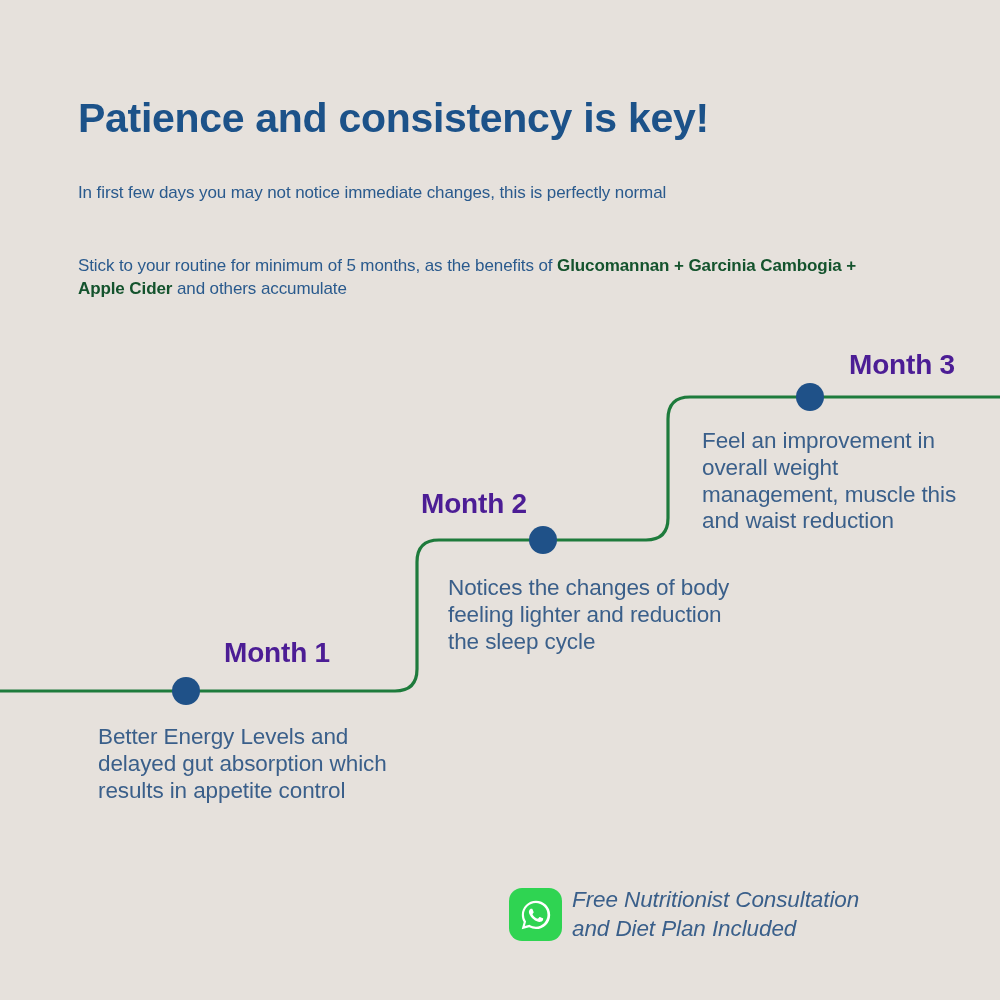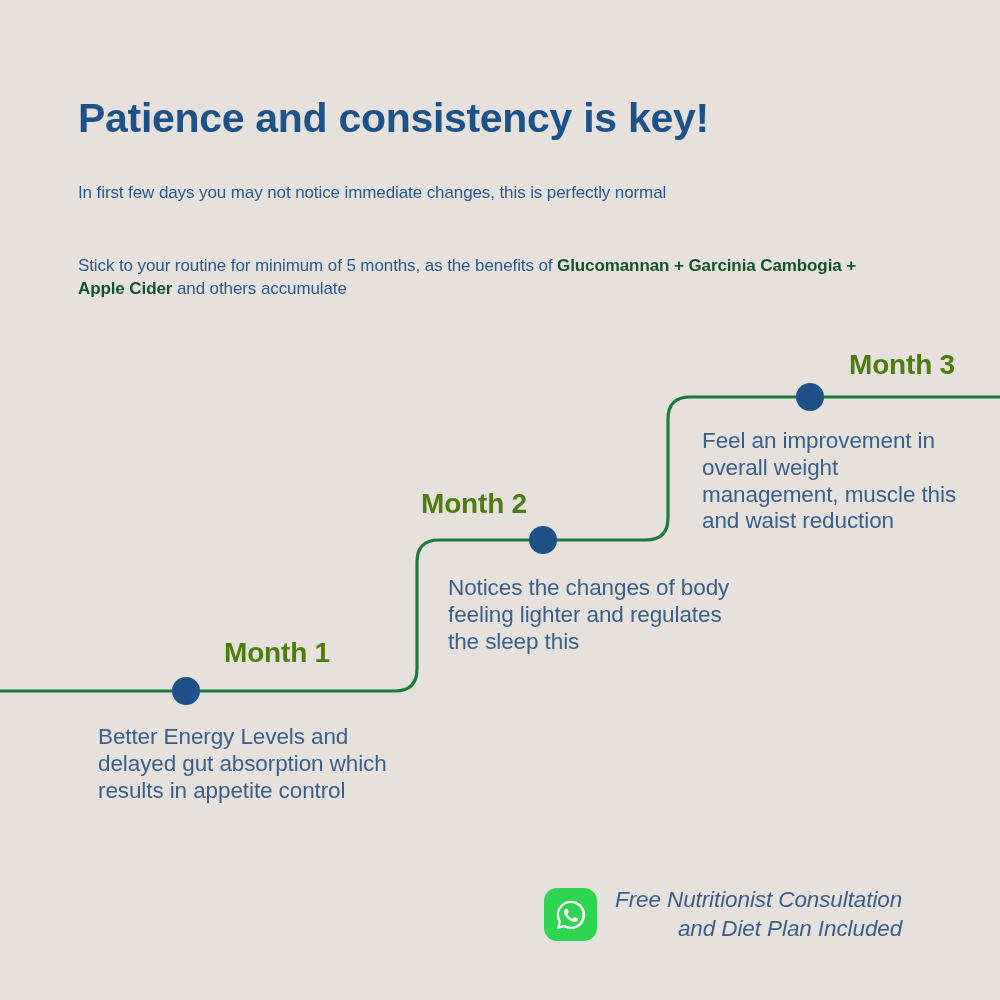--- a/index.html
+++ b/index.html
@@ -63,21 +63,21 @@
     width: 28px;
     height: 28px;
     border-radius: 50%;
     background: #1f5188;
     transform: translate(-50%, -50%);
   }
   .month-label {
     position: absolute;
     font-size: 28px;
     font-weight: 700;
-    color: #4d7c0f;
+    color: #4c1d95;
     letter-spacing: -0.2px;
     white-space: nowrap;
     transform: translateX(-100%);
   }
   .node-desc {
     position: absolute;
     font-size: 22.5px;
     font-weight: 400;
     color: #3a5f8a;
     line-height: 1.19;
@@ -93,26 +93,25 @@
   .lbl-2 { left: 527px; top: 488px; }
   .lbl-3 { left: 955px; top: 349px; }
 
   .desc-1 { left: 78px; top: 724px; width: 330px; margin-left: 20px; }
   .desc-2 { left: 448px; top: 575px; width: 285px; }
   .desc-3 { left: 702px; top: 428px; width: 265px; }
 
   
   .footer-badge {
     position: absolute;
-    left: 544px;
+    left: 509px;
     top: 886px;
     display: flex;
     align-items: center;
-    gap: 16px;
-    text-align: right;
+    gap: 8px;
   }
   .wa-icon {
     width: 53px;
     height: 53px;
     border-radius: 13px;
     background: #2fd452;
     display: flex;
     align-items: center;
     justify-content: center;
     flex: 0 0 auto;
@@ -150,21 +149,21 @@
              Q 668 397 690 397
              L 1000 397" fill="none" stroke="#1e7b3c" stroke-width="3.2" stroke-linecap="butt" stroke-linejoin="round"></path>
   </svg>
 
   <div class="node-dot dot-1"></div>
   <div class="month-label lbl-1">Month 1</div>
   <div class="node-desc desc-1">Better Energy Levels and delayed gut absorption which results in appetite control</div>
 
   <div class="node-dot dot-2"></div>
   <div class="month-label lbl-2">Month 2</div>
-  <div class="node-desc desc-2">Notices the changes of body feeling lighter and regulates the sleep this</div>
+  <div class="node-desc desc-2">Notices the changes of body feeling lighter and reduction the sleep cycle</div>
 
   <div class="node-dot dot-3"></div>
   <div class="month-label lbl-3">Month 3</div>
   <div class="node-desc desc-3">Feel an improvement in overall weight management, muscle this and waist reduction</div>
 
   <div class="footer-badge">
     <span class="wa-icon">
       <svg width="36" height="36" viewBox="0 0 32 32" aria-hidden="true">
         <path fill="#ffffff" d="M16 3.4c-6.95 0-12.6 5.65-12.6 12.6 0 2.22.58 4.38 1.69 6.29L3.3 28.7l6.6-1.73a12.54 12.54 0 0 0 6.1 1.56h.01c6.95 0 12.6-5.65 12.6-12.6S22.95 3.4 16 3.4zm0 23.02h-.01c-1.93 0-3.82-.52-5.47-1.5l-.39-.23-4.06 1.06 1.08-3.96-.26-.41a10.4 10.4 0 0 1-1.6-5.57c0-5.77 4.7-10.46 10.47-10.46 2.8 0 5.42 1.09 7.4 3.07a10.4 10.4 0 0 1 3.06 7.4c0 5.77-4.7 10.6-10.22 10.6z"></path>
         <path fill="#ffffff" d="M21.74 18.77c-.31-.16-1.85-.91-2.14-1.02-.29-.1-.5-.16-.7.16-.21.31-.81 1.02-.99 1.23-.18.21-.36.23-.67.08-.31-.16-1.32-.49-2.52-1.55-.93-.83-1.56-1.86-1.74-2.17-.18-.31-.02-.48.14-.63.14-.14.31-.36.47-.55.16-.18.21-.31.31-.52.1-.21.05-.39-.03-.55-.08-.16-.7-1.69-.96-2.31-.25-.6-.51-.52-.7-.53l-.6-.01c-.21 0-.55.08-.83.39-.29.31-1.09 1.07-1.09 2.6s1.12 3.02 1.28 3.23c.16.21 2.2 3.36 5.33 4.71.74.32 1.33.51 1.78.66.75.24 1.43.2 1.97.12.6-.09 1.85-.76 2.11-1.49.26-.73.26-1.35.18-1.49-.08-.13-.29-.21-.6-.36z"></path>

